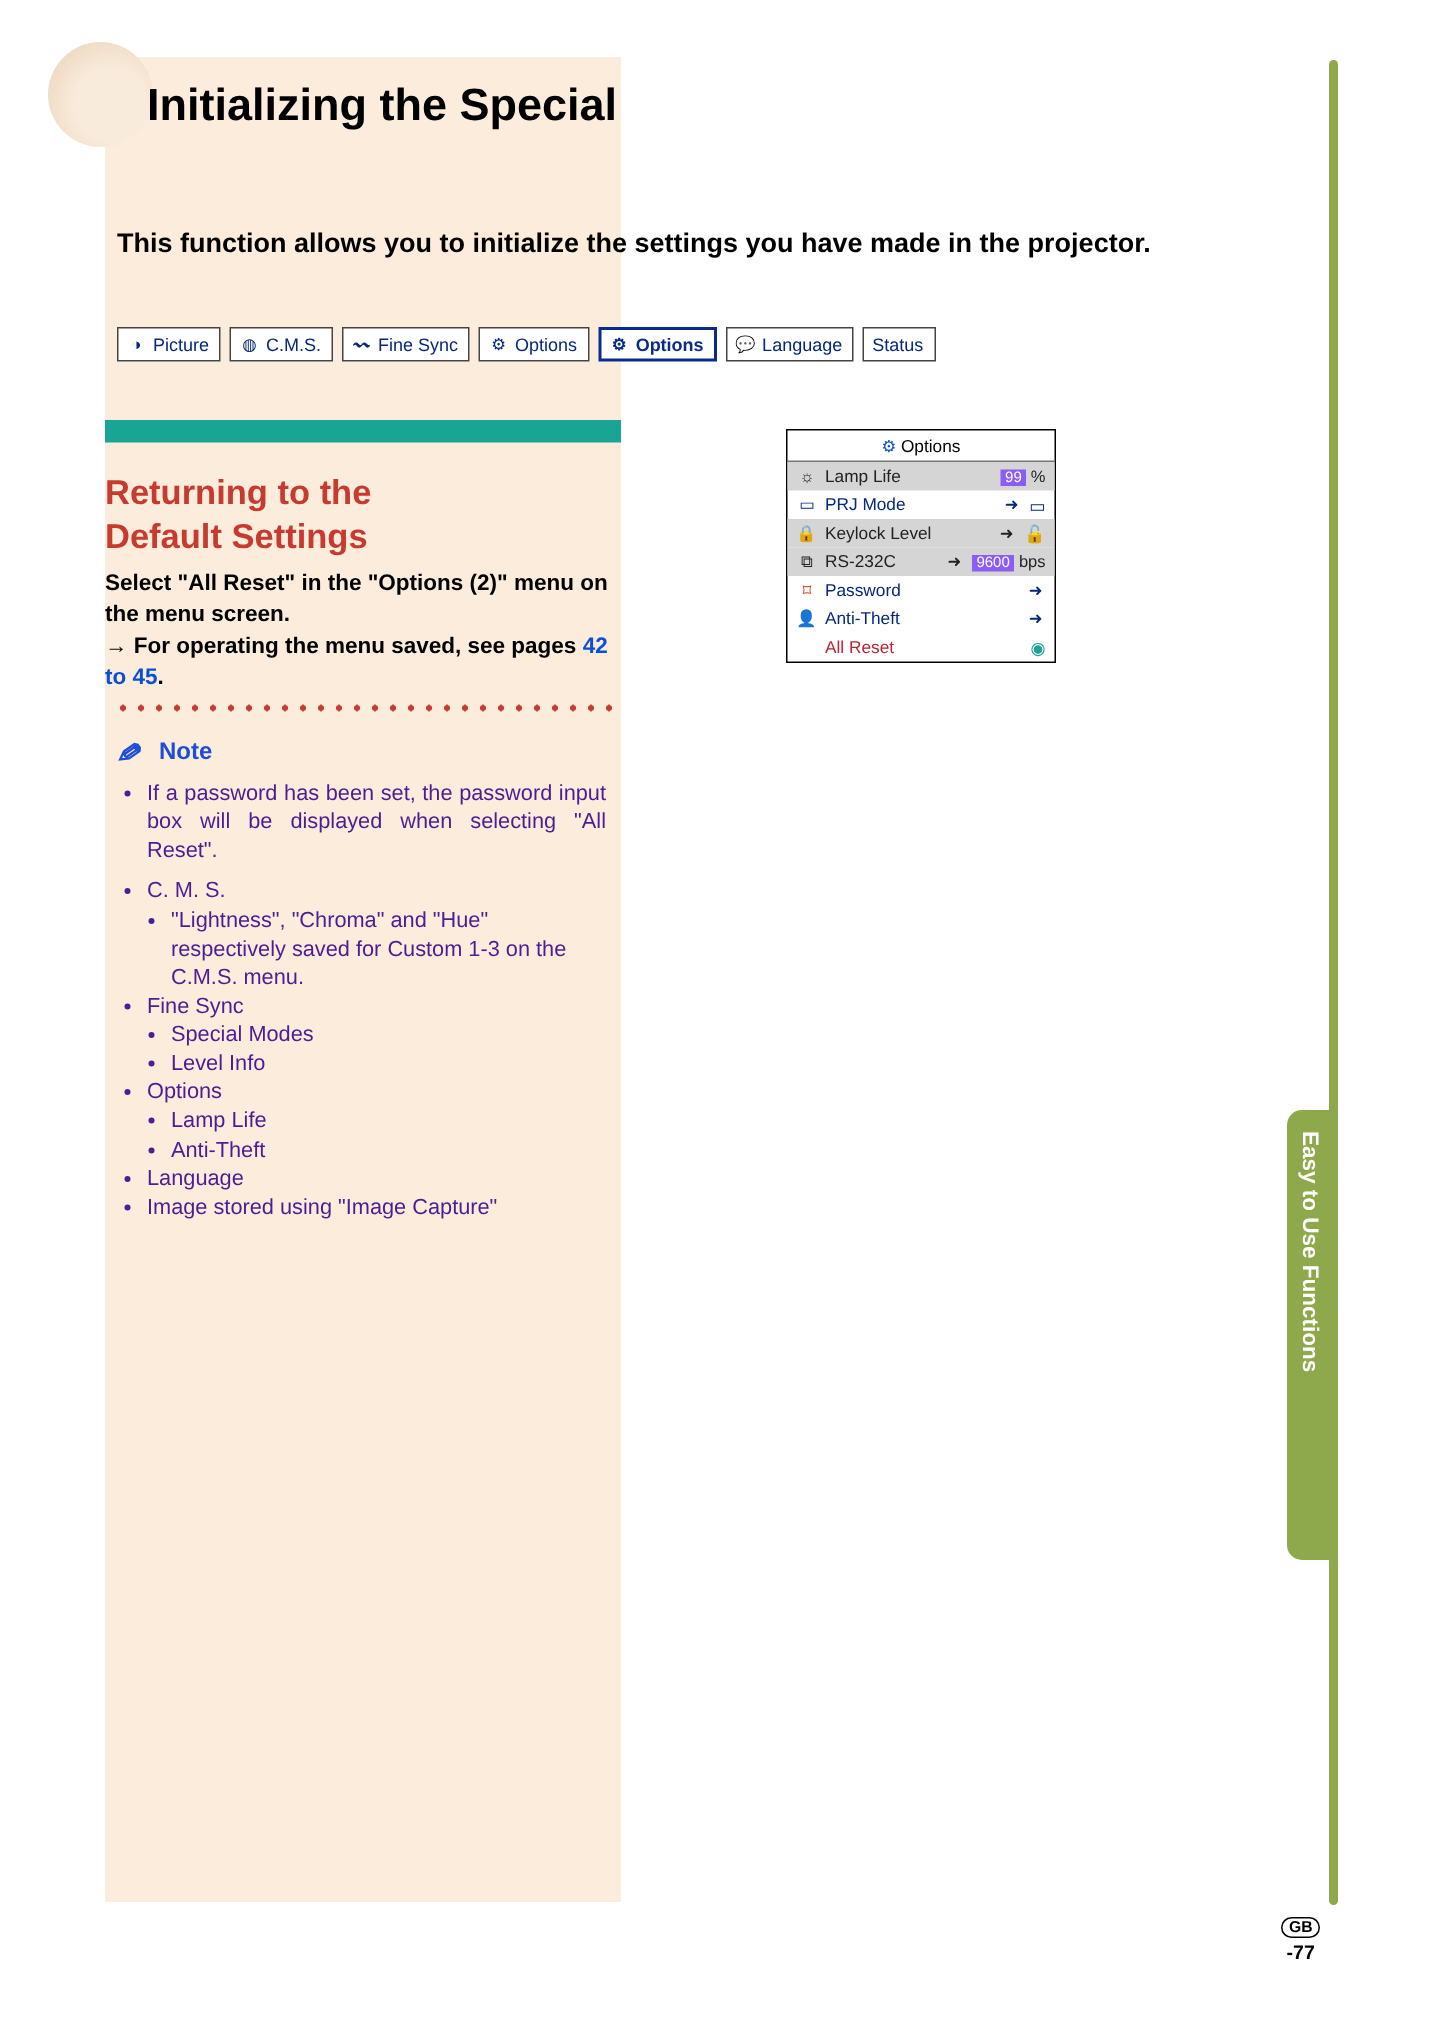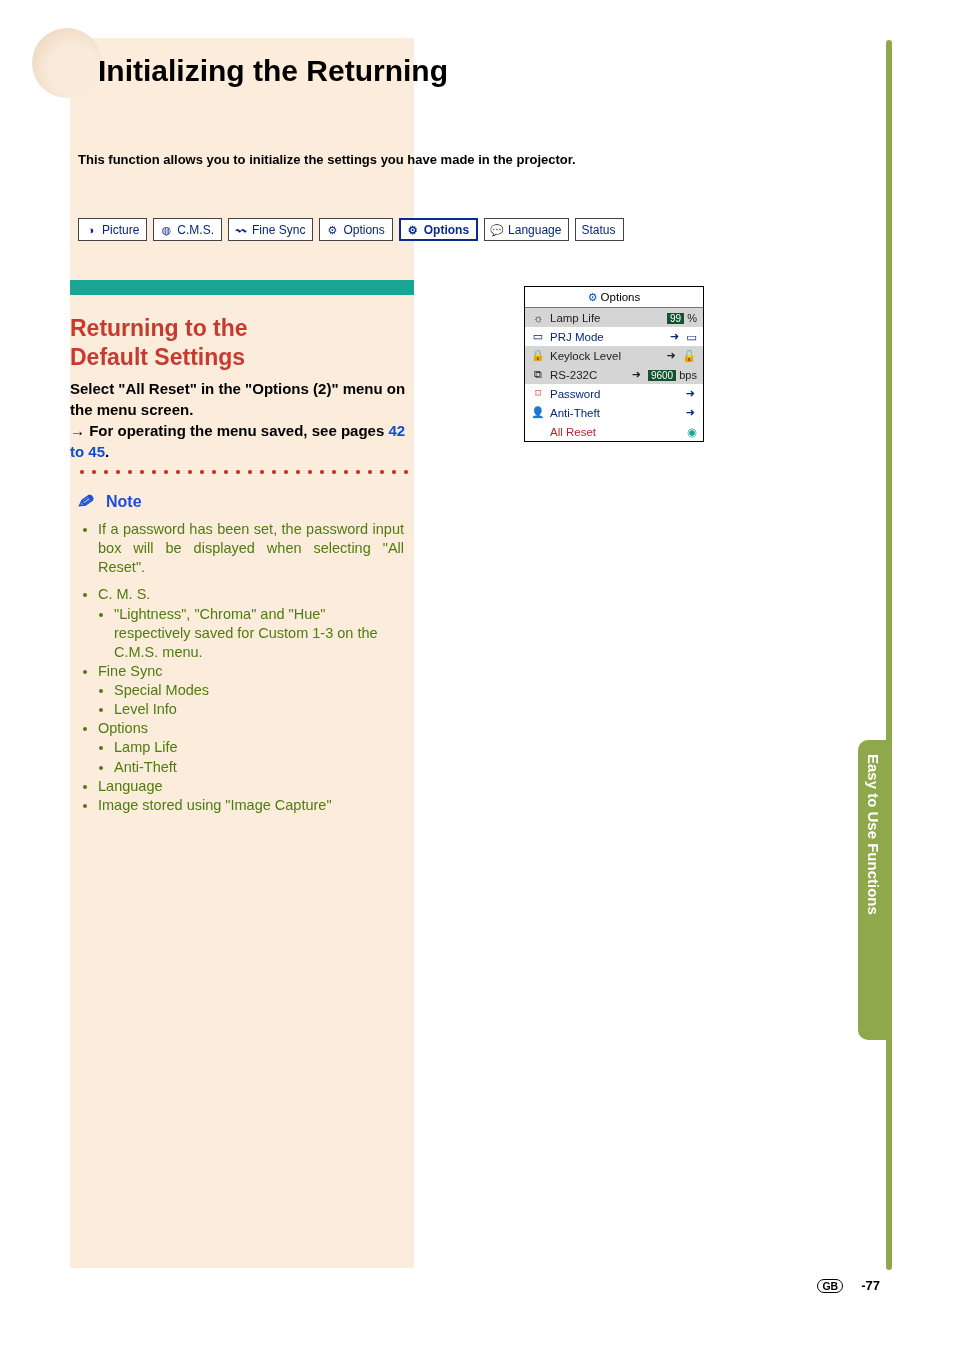--- a/index.html
+++ b/index.html
@@ -36,21 +36,21 @@
     top: 54px;
     font-size: 30px;
     font-weight: bold;
     color: #000;
     z-index: 2;
   }
   .intro-text {
     position: absolute;
     left: 78px;
     top: 152px;
-    font-size: 13px;
+    font-size: 18px;
     font-weight: bold;
     z-index: 2;
   }
   .menu-tabs {
     position: absolute;
     left: 78px;
     top: 218px;
     display: flex;
     gap: 6px;
     z-index: 2;
@@ -145,21 +145,21 @@
     font-size: 20px;
     transform: rotate(100deg);
   }
   .note-body {
     position: absolute;
     left: 82px;
     top: 520px;
     width: 322px;
     z-index: 2;
     font-size: 14.5px;
-    color: #4d7c0f;
+    color: #4c1d95;
     line-height: 1.32;
   }
   .note-body ul { list-style: disc; padding-left: 16px; margin-bottom: 8px; }
   .note-body ul ul { list-style: disc; padding-left: 16px; margin: 0; }
   .note-body .jtext { text-align: justify; }
   .sub-para {
     margin-top: 18px;
     margin-bottom: 4px;
     margin-left: -6px;
   }
@@ -186,21 +186,21 @@
     height: 19px;
     color: #06277a;
   }
   .osd-row.gray { background: #d5d5d5; color: #222; }
   .osd-row.sel { color: #b23; }
   .osd-row .oic { width: 14px; text-align: center; font-size: 11px; }
   .osd-row .lab { flex: 1; }
   .osd-row .val { font-size: 11px; }
   .osd-row .arr { font-size: 11px; margin: 0 2px; }
   .blackbox {
-    background: #14532d;
+    background: #8b5cf6;
     color: #fff;
     padding: 0 3px;
     font-size: 10px;
   }
   .osd-title .tt-icon {
     display:inline-block;
     color:#0a50d6;
     font-size:11px;
     margin-right:3px;
   }
@@ -235,38 +235,39 @@
   }
   .page-footer {
     position: absolute;
     right: 74px;
     top: 1278px;
     font-size: 13px;
     font-weight: bold;
     z-index: 2;
     display: flex;
     align-items: center;
-    gap: 18px;
+    gap: 2px;
+    flex-direction: column;
   }
   .gb-badge {
     border: 1.3px solid #000;
     border-radius: 10px;
     font-size: 10.5px;
     padding: 0 4px;
     font-weight: bold;
   }
 </style>
 </head>
 <body>
 
 <div class="bg-panel"></div>
 <div class="corner-circle"></div>
 <div class="right-edge"></div>
 
-<h1 class="page-title">Initializing the Returning</h1>
+<h1 class="page-title">Initializing the Special</h1>
 
 <div class="intro-text">This function allows you to initialize the settings you have made in the projector.</div>
 
 <div class="menu-tabs">
   <div class="tab">
       <span class="ico">◑</span>
       <span>Picture</span>
     </div>
   <div class="tab">
       <span class="ico">◍</span>

